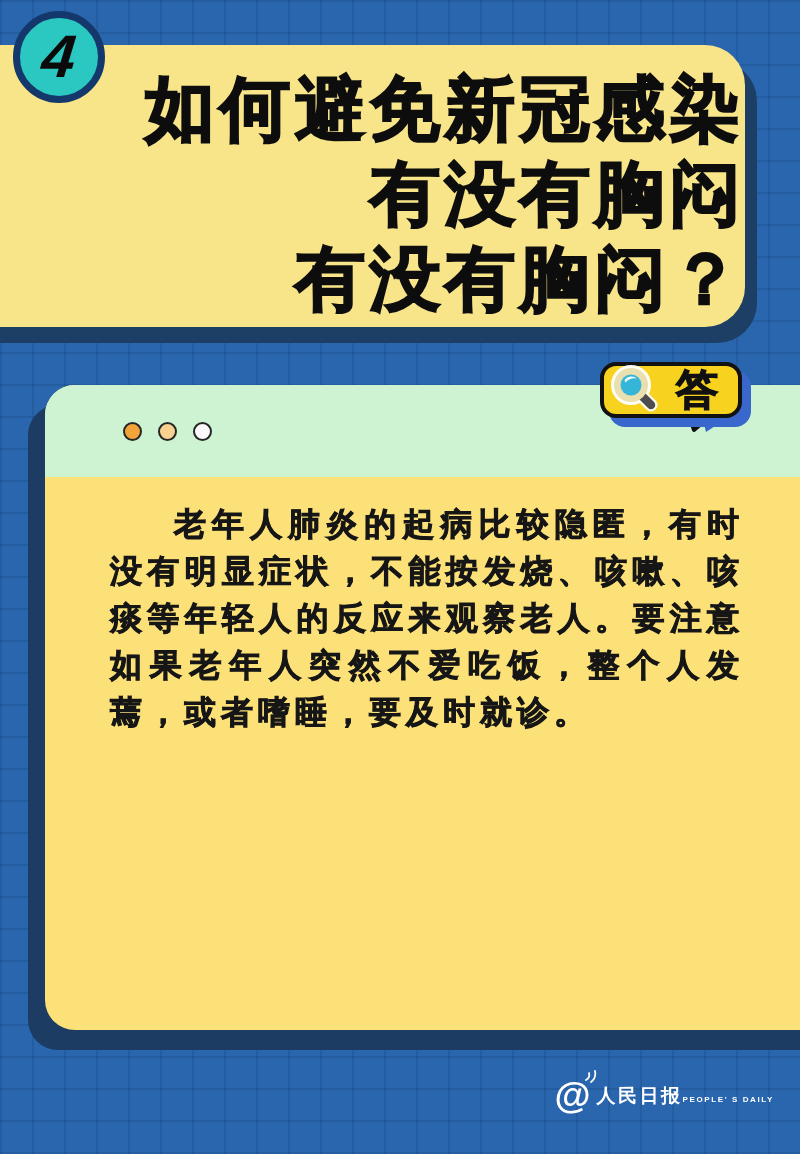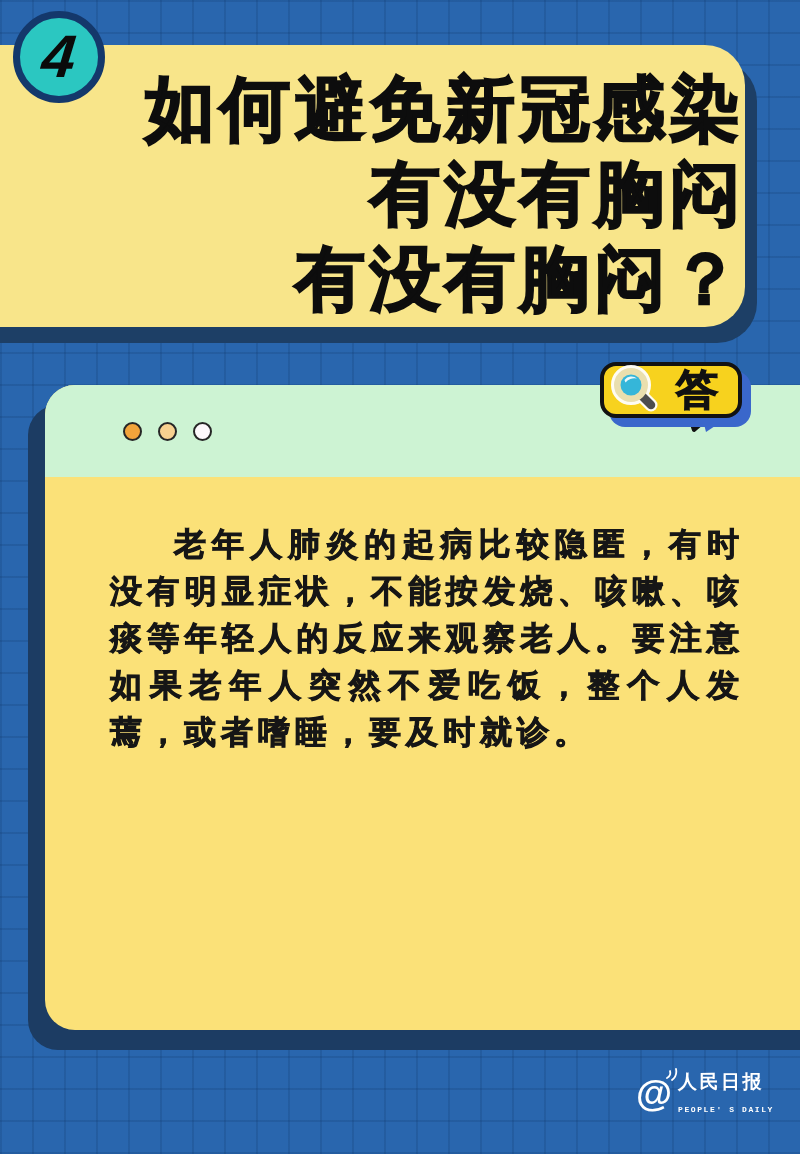--- a/index.html
+++ b/index.html
@@ -59,36 +59,36 @@
   }
   .card-header {
     height:92px; background:#cdf3d3; border-radius:30px 0 0 0;
     display:flex; align-items:center; padding-left:78px; gap:16px;
     box-sizing:border-box;
   }
   .dot {
     width:19px; height:19px; border-radius:50%;
     border:2.5px solid #262626; box-sizing:border-box;
   }
-  .card-body { padding:44px 56px 0 65px; }
+  .card-body { padding:24px 56px 0 65px; }
   .card-body p {
     margin:0 0 16px 0; font-size:32px; line-height:47px; font-weight:700;
     color:#161616; letter-spacing:5px; text-align:justify; text-indent:2em;
     -webkit-text-stroke:0.9px #161616;
   }
 
   
   .logo {
     position:absolute; right:26px; bottom:40px; z-index:3;
     display:flex; align-items:center; gap:6px; color:#ffffff;
   }
   .logo-at-wrap { position:relative; }
   .logo-at { font-size:37px; font-weight:700; line-height:1; }
   .logo-waves { position:absolute; right:-6px; top:-8px; }
-  .logo-col { display:flex; flex-direction:column; line-height:1.15;font-family:Liberation Mono, monospace; }
+  .logo-col { display:flex; flex-direction:row; line-height:1.15; }
   .logo-cn { font-size:19px; font-weight:700; letter-spacing:2.5px; }
   .logo-en { font-size:8px; font-weight:700; letter-spacing:1.6px; margin-top:10px; }
 </style>
 </head>
 <body>
 
 <div class="num-badge">
   <span>4</span>
 </div>
 

